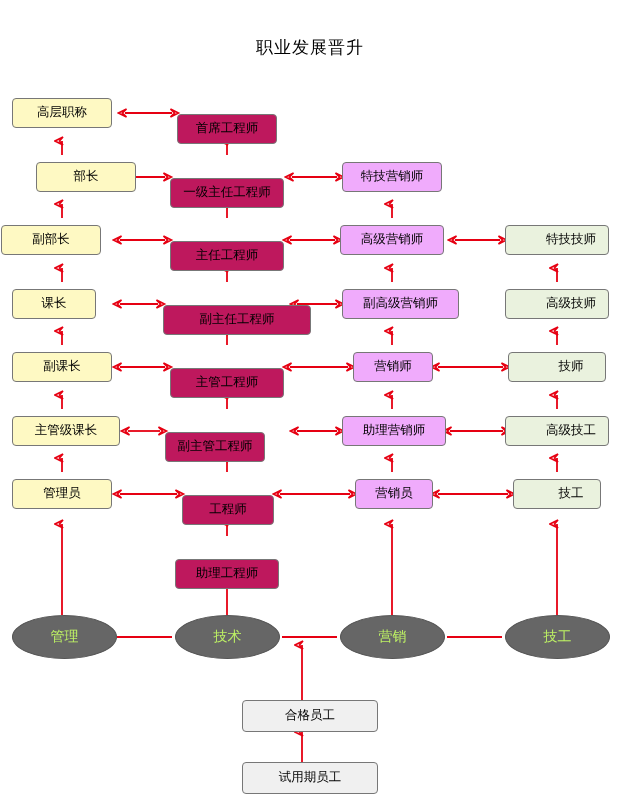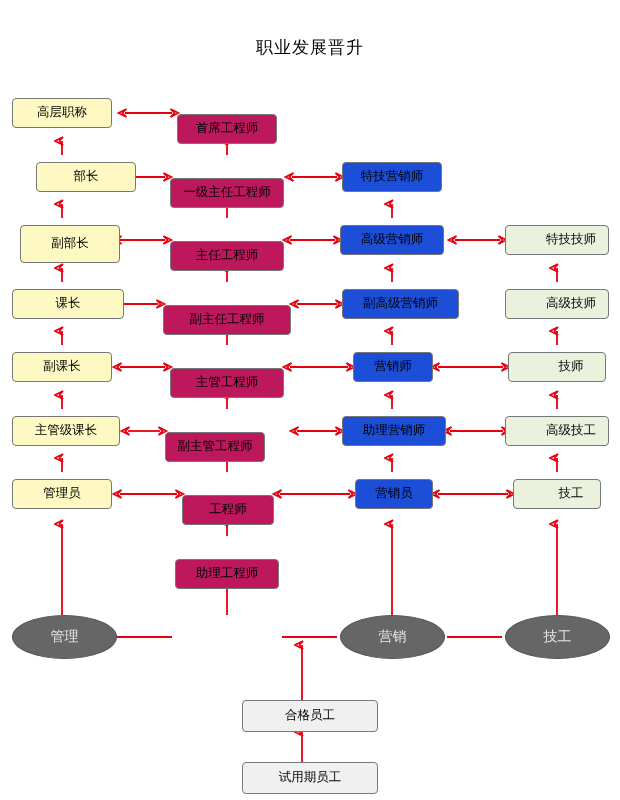--- a/index.html
+++ b/index.html
@@ -45,26 +45,26 @@
   }
   .oval {
     position: absolute;
     box-sizing: border-box;
     border: 1px solid #555555;
     border-radius: 50%;
     display: flex;
     align-items: center;
     justify-content: center;
     font-size: 14px;
-    color: #e5e5e5;
+    color: #bef264;
     background: #666666;
   }
   .c-mgmt { background: #fef9c3; }
   .c-tech { background: #be185d; margin-top: 16px; }
-  .c-sales { background: #1d4ed8; }
+  .c-sales { background: #f0abfc; }
   .c-skill { background: #eaf2de; padding-left: 28px; }
   .c-base { background: #f0f0f0; }
   svg { position: absolute; left: 0; top: 0; overflow: visible; }
 </style>
 </head>
 <body>
 
 <div id="canvas">
 
   <div id="title">职业发展晋升</div>
@@ -151,24 +151,24 @@
       <path d="M302,762 L302,732" marker-end="url(#ar-up)"></path>
     </g>
   </svg>
 
   <div class="node c-mgmt" style="left:12px; top:98px; width:100px; height:30px;">
     <span>高层职称</span>
   </div>
   <div class="node c-mgmt" style="left:12px; top:162px; width:100px; height:30px;margin-left:24px;">
     <span>部长</span>
   </div>
-  <div class="node c-mgmt" style="left:20px; top:225px; width:100px; height:38px;">
+  <div class="node c-mgmt" style="left:1px; top:225px; width:100px; height:30px;">
     <span>副部长</span>
   </div>
-  <div class="node c-mgmt" style="left:12px; top:289px; width:112px; height:30px;align-items:center;">
+  <div class="node c-mgmt" style="left:12px; top:289px; width:84px; height:30px;align-items:center;">
     <span>课长</span>
   </div>
   <div class="node c-mgmt" style="left:12px; top:352px; width:100px; height:30px;">
     <span>副课长</span>
   </div>
   <div class="node c-mgmt" style="left:12px; top:416px; width:108px; height:30px;">
     <span>主管级课长</span>
   </div>
   <div class="node c-mgmt" style="left:12px; top:479px; width:100px; height:30px;">
     <span>管理员</span>
@@ -176,21 +176,21 @@
 
   <div class="node c-tech" style="left:177px; top:98px; width:100px; height:30px;">
     <span>首席工程师</span>
   </div>
   <div class="node c-tech" style="left:170px; top:162px; width:114px; height:30px;">
     <span>一级主任工程师</span>
   </div>
   <div class="node c-tech" style="left:170px; top:225px; width:114px; height:30px;">
     <span>主任工程师</span>
   </div>
-  <div class="node c-tech" style="left:163px; top:289px; width:128px; height:30px;">
+  <div class="node c-tech" style="left:163px; top:289px; width:148px; height:30px;">
     <span>副主任工程师</span>
   </div>
   <div class="node c-tech" style="left:170px; top:352px; width:114px; height:30px;">
     <span>主管工程师</span>
   </div>
   <div class="node c-tech" style="left:165px; top:416px; width:100px; height:30px;">
     <span>副主管工程师</span>
   </div>
   <div class="node c-tech" style="left:182px; top:479px; width:92px; height:30px;">
     <span>工程师</span>
@@ -230,20 +230,23 @@
   <div class="node c-skill" style="left:505px; top:416px; width:104px; height:30px;">
     <span>高级技工</span>
   </div>
   <div class="node c-skill" style="left:513px; top:479px; width:88px; height:30px;">
     <span>技工</span>
   </div>
 
   <div class="oval" style="left:12px; top:615px; width:105px; height:44px;">
     <span>管理</span>
   </div>
+  <div class="oval" style="left:175px; top:615px; width:105px; height:44px;">
+    <span>技术</span>
+  </div>
   <div class="oval" style="left:340px; top:615px; width:105px; height:44px;">
     <span>营销</span>
   </div>
   <div class="oval" style="left:505px; top:615px; width:105px; height:44px;">
     <span>技工</span>
   </div>
 
   <div class="node c-base" style="left:242px; top:700px; width:136px; height:32px;">
     <span>合格员工</span>
   </div>

